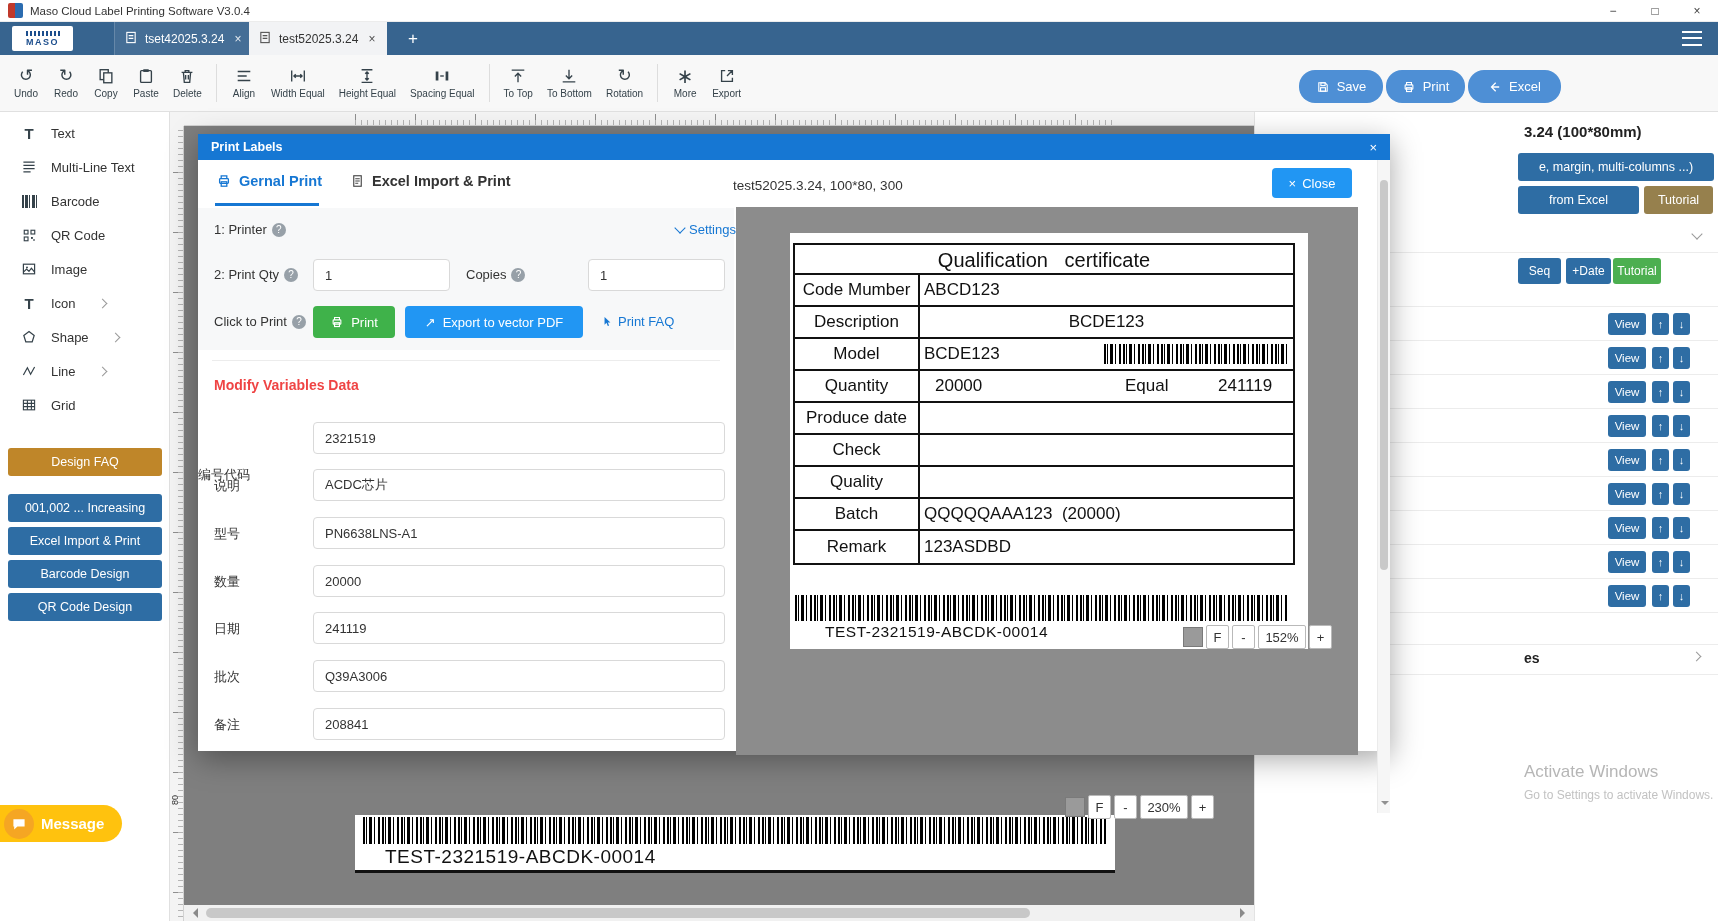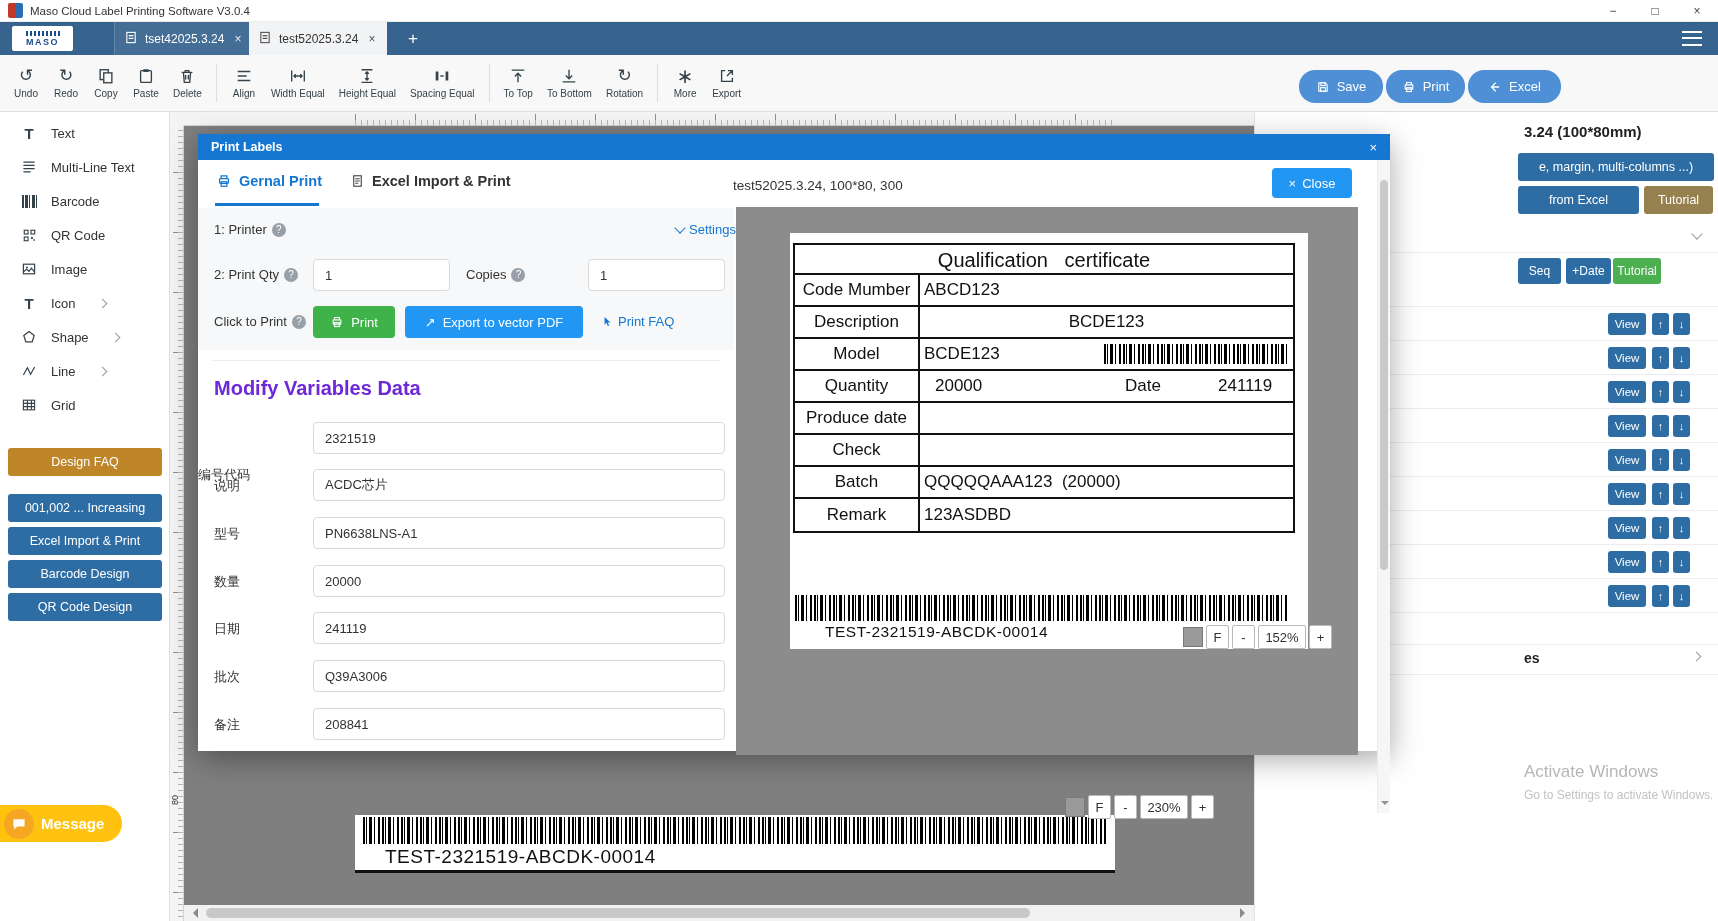--- a/index.html
+++ b/index.html
@@ -528,21 +528,21 @@
     <div class="mlink" style="position:absolute;left:402px;top:180px;">
       <span style="display:flex;">
           <svg width="13" height="13" viewBox="0 0 20 20" fill="#1677d3">
             <path d="M7 3v12l3-3 2 5 2-1-2-4.5h4z"></path>
           </svg>
         </span>
       <span>Print FAQ</span>
     </div>
 
     <div style="position:absolute;left:14px;top:226px;width:508px;height:1px;background:#ececec;"></div>
-    <span style="position:absolute;left:16px;top:243px;font-size:20px;font-weight:bold;color:#6d28d9;">Modify Variables Data</span>
+    <span style="position:absolute;left:16px;top:243px;font-size:14px;font-weight:bold;color:#ef4444;">Modify Variables Data</span>
 
     <div class="flabel" style="left:0;top:296px;margin-top:36px;">编号代码</div>
     <input class="inp" style="left: 115px; top: 288px; width: 412px;" value="2321519">
     <div class="flabel" style="left:16px;top:343px;">说明</div>
     <input class="inp" style="left: 115px; top: 335px; width: 412px;" value="ACDC芯片">
     <div class="flabel" style="left:16px;top:391px;">型号</div>
     <input class="inp" style="left: 115px; top: 383px; width: 412px;" value="PN6638LNS-A1">
     <div class="flabel" style="left:16px;top:439px;">数量</div>
     <input class="inp" style="left: 115px; top: 431px; width: 412px;" value="20000">
     <div class="flabel" style="left:16px;top:486px;">日期</div>
@@ -568,30 +568,34 @@
             <div class="pl">Model</div>
             <div class="pv">
               <span>BCDE123</span>
               <span class="bc" style="position:absolute;right:4px;top:5px;bottom:5px;width:185px;"></span>
             </div>
           </div>
           <div class="prow">
             <div class="pl">Quantity</div>
             <div class="pv" style="padding-left:0;">
               <span style="position:absolute;left:15px;">20000</span>
-              <span style="position:absolute;left:205px;">Date</span>
+              <span style="position:absolute;left:205px;">Equal</span>
               <span style="position:absolute;left:298px;">241119</span>
             </div>
           </div>
           <div class="prow">
             <div class="pl">Produce date</div>
             <div class="pv"></div>
           </div>
           <div class="prow">
             <div class="pl">Check</div>
+            <div class="pv"></div>
+          </div>
+          <div class="prow">
+            <div class="pl">Quality</div>
             <div class="pv"></div>
           </div>
           <div class="prow">
             <div class="pl">Batch</div>
             <div class="pv">QQQQQAAA123  (20000)</div>
           </div>
           <div class="prow">
             <div class="pl">Remark</div>
             <div class="pv">123ASDBD</div>
           </div>

